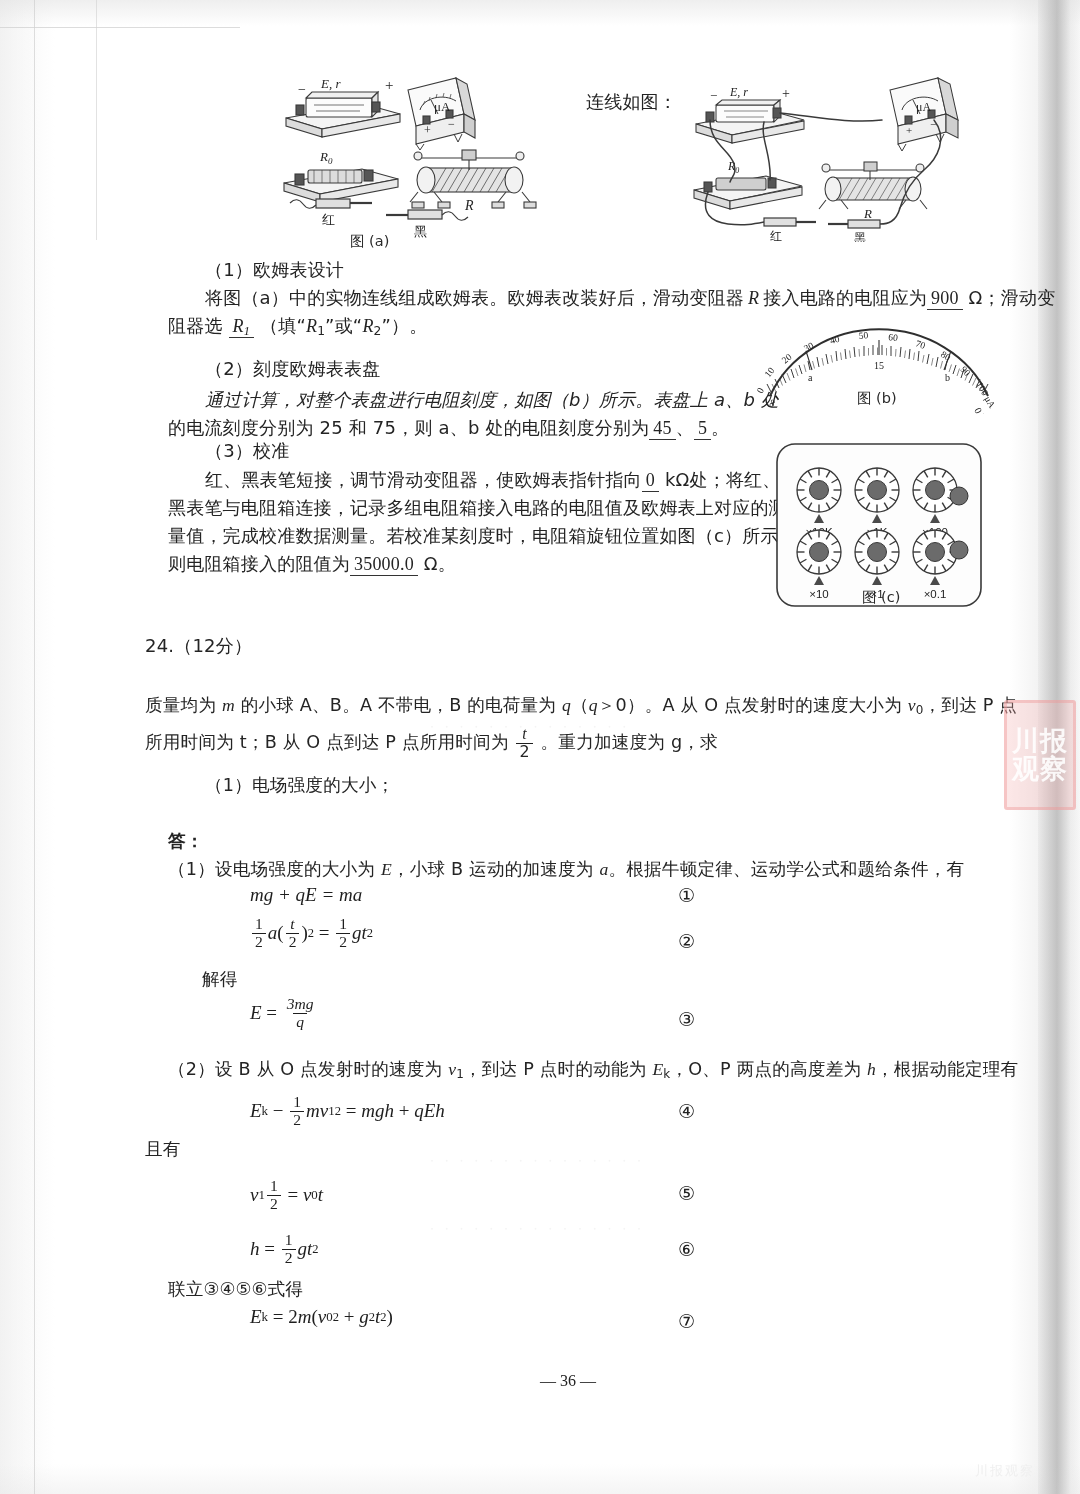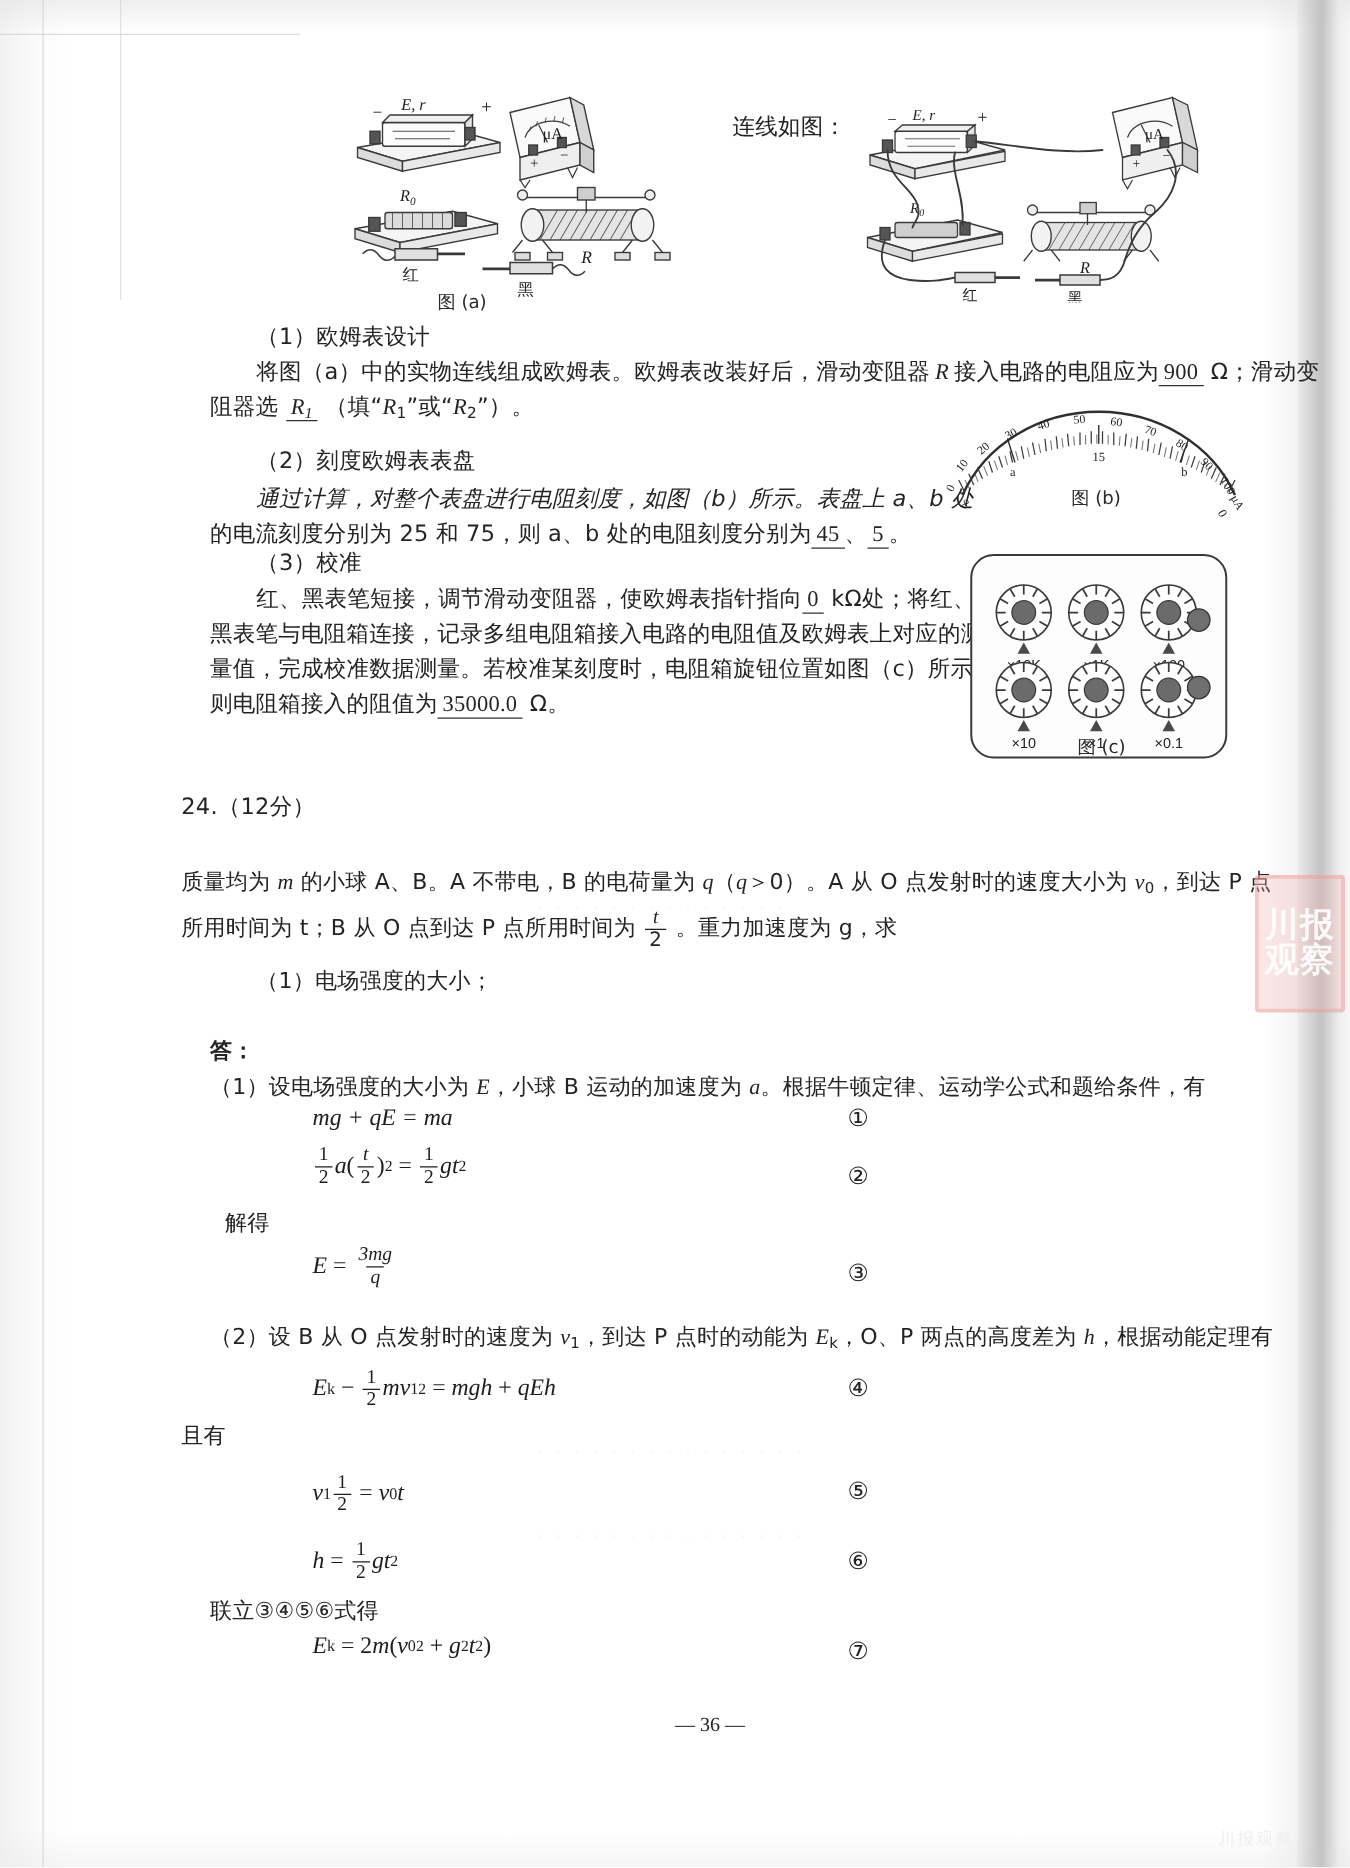--- a/index.html
+++ b/index.html
@@ -632,21 +632,21 @@
       </span>
     <span>)</span><sup>2</sup>&nbsp;=&nbsp;
     <span class="fr">
         <span class="num">1</span>
         <span class="den">2</span>
       </span>
     <span class="ital">gt</span><sup>2</sup>
   </div>
   <div class="circ" style="left:678px; top:930px;">②</div>
 
-  <div class="txt cn" style="left:180px; top:966px; font-size:17.6px;">解得</div>
+  <div class="txt cn" style="left:202px; top:966px; font-size:17.6px;">解得</div>
 
   <div class="frm" style="left:250px; top:996px;">
     <span class="ital">E</span>&nbsp;=&nbsp;
     <span class="fr">
         <span class="num ital">3mg</span>
         <span class="den ital">q</span>
       </span>
   </div>
   <div class="circ" style="left:678px; top:1008px;">③</div>
 

